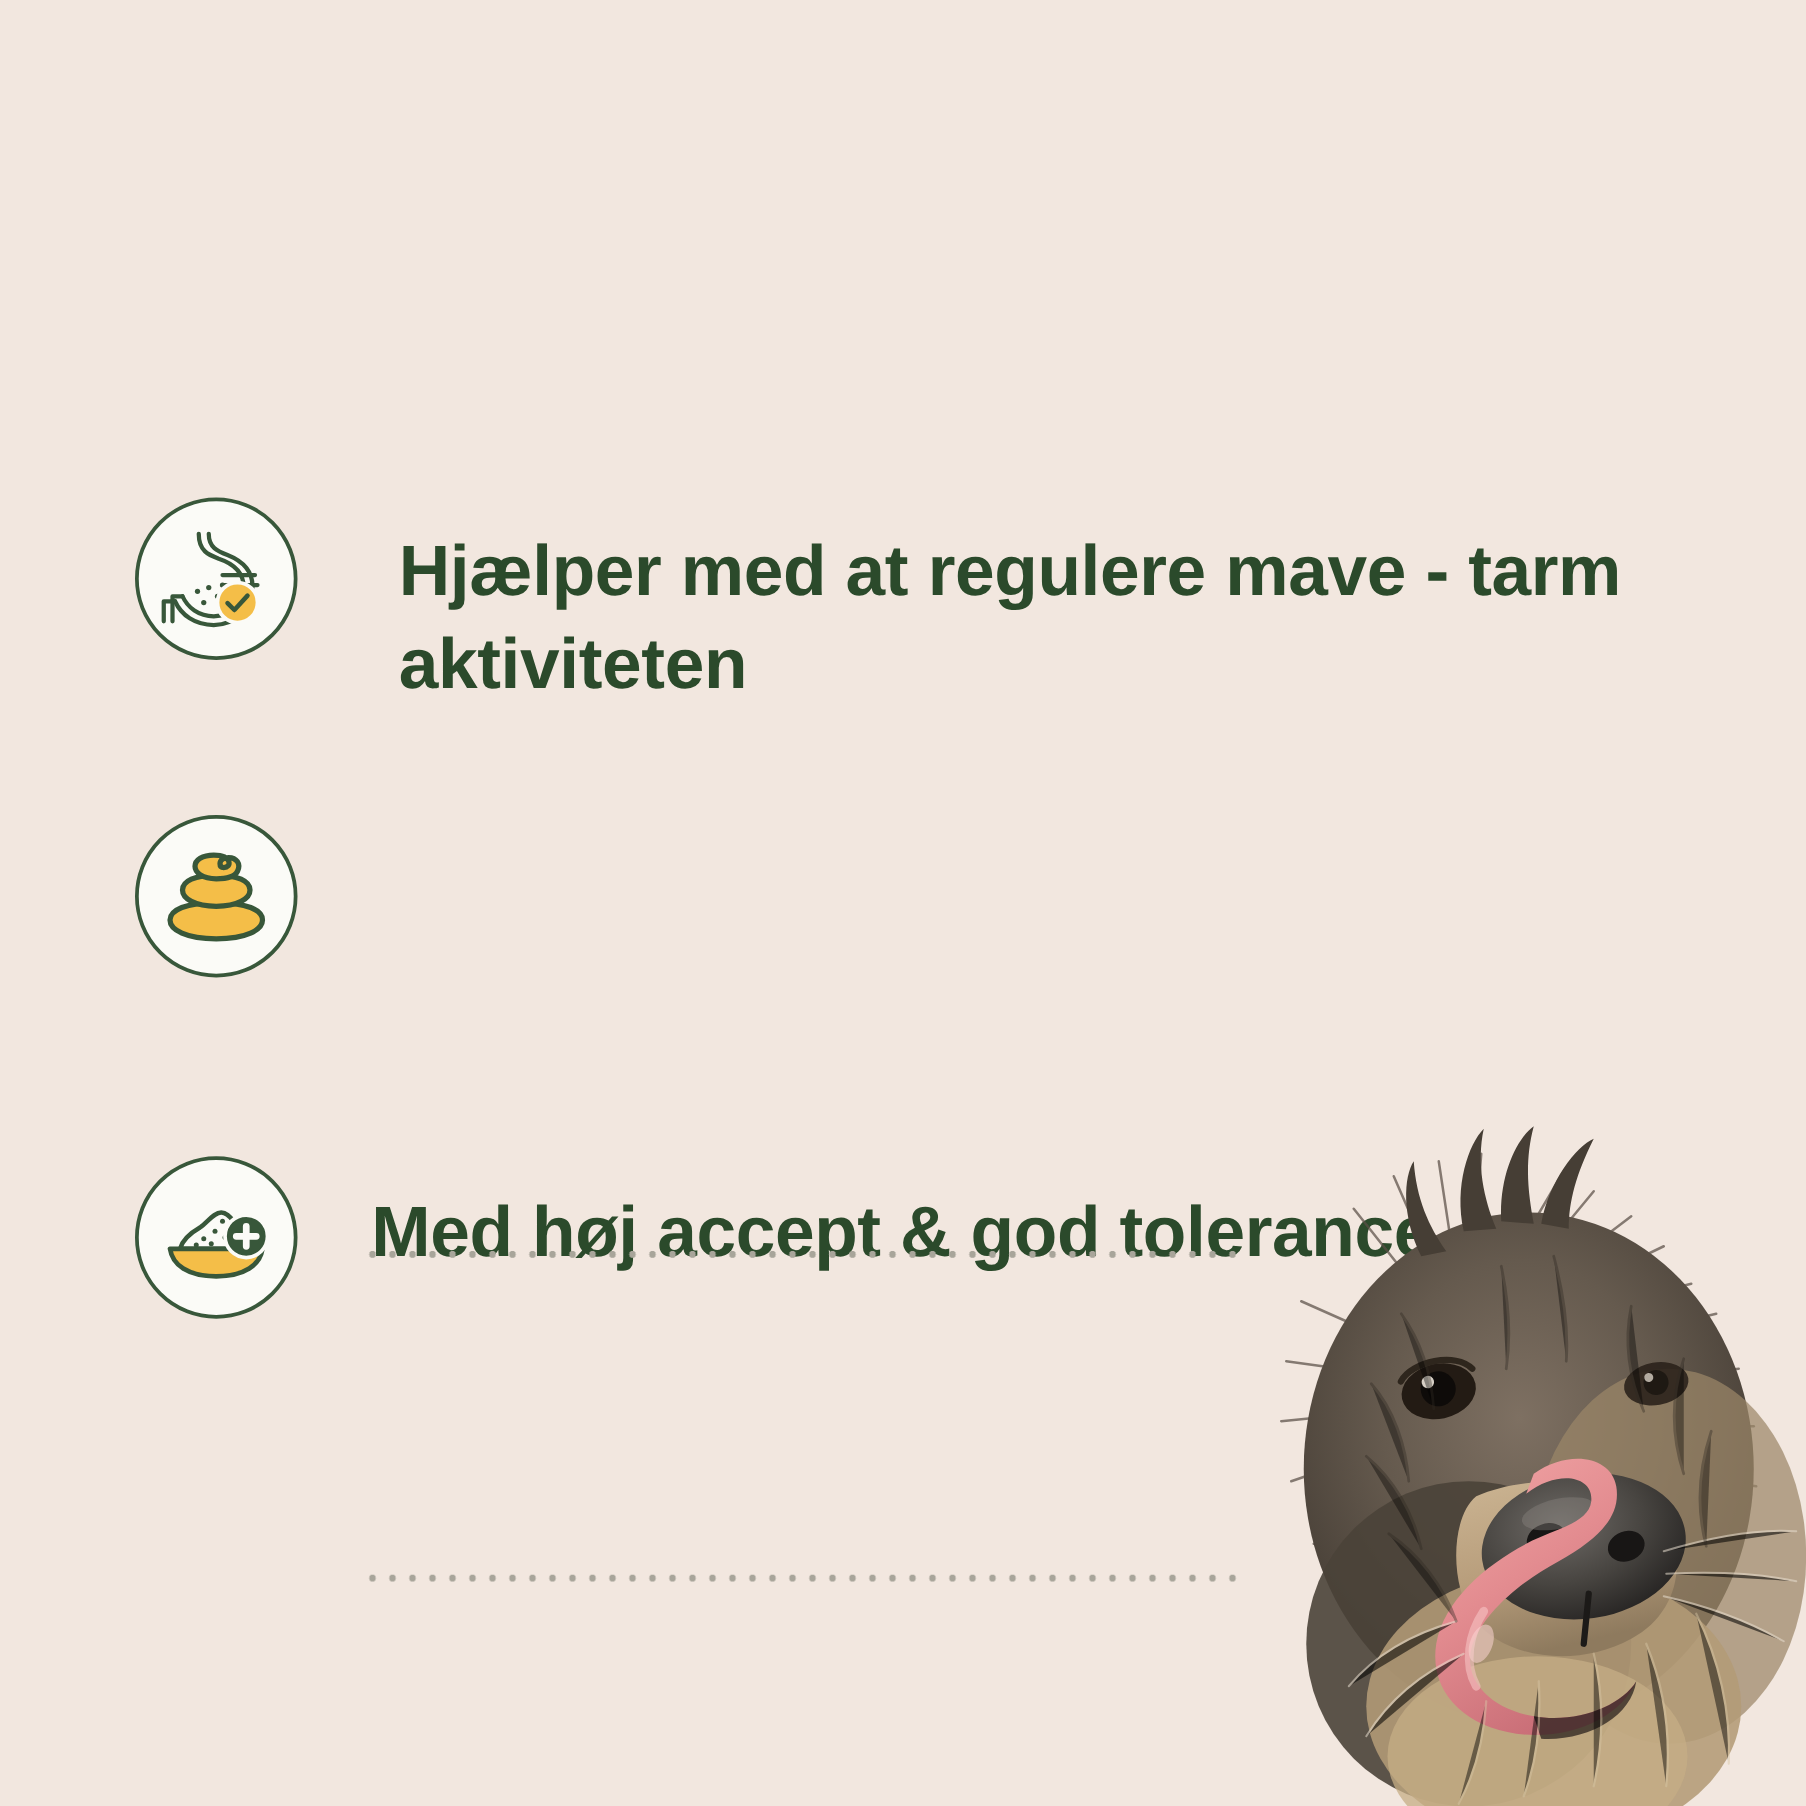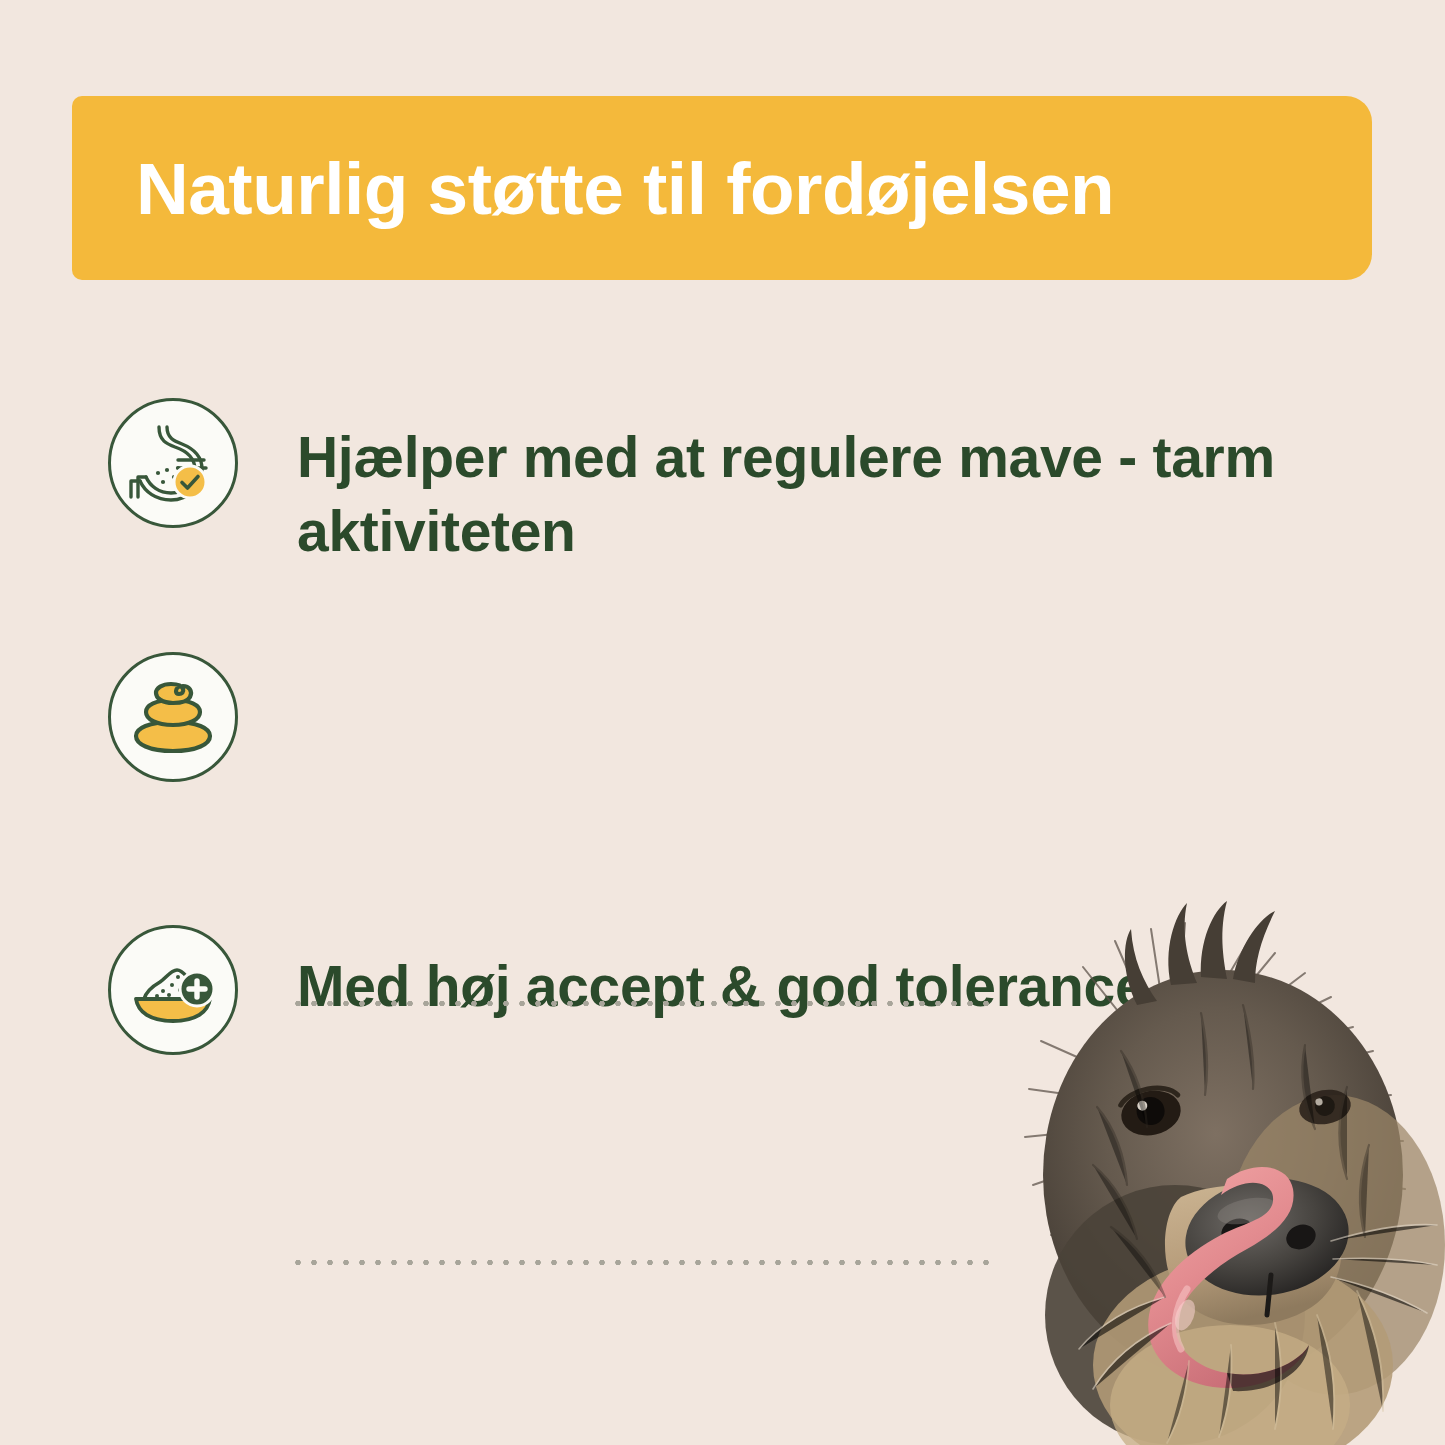--- a/index.html
+++ b/index.html
@@ -54,21 +54,21 @@
     top: 380px;
     width: 1445px;
   }
 
   .feature-row {
     position: absolute;
     left: 108px;
     display: flex;
     align-items: flex-start;
   }
-  .feature-row.r0 { top: 18px; }
+  .feature-row.r0 { top: 18px; gap: 22px; }
   .feature-row.r1 { top: 272px; }
   .feature-row.r2 { top: 545px; }
 
   .icon-badge {
     width: 130px;
     height: 130px;
     border-radius: 50%;
     background: #FBFBF7;
     border: 3px solid #38573A;
     box-sizing: border-box;
@@ -117,23 +117,20 @@
     overflow: hidden;
     pointer-events: none;
   }
   .dog-wrap svg { display: block; }
 </style>
 </head>
 <body>
 
 <div id="page">
 
-  <div class="banner">
-    <div class="banner-title">Naturlig støtte til fordøjelsen</div>
-  </div>
 
   <div class="features">
 
     <div class="feature-row r0">
       <div class="icon-badge">
         <svg width="104" height="104" viewBox="0 0 104 104" aria-hidden="true">
           <g fill="none" stroke="#38573A" stroke-width="3.4" stroke-linecap="round" stroke-linejoin="round">
 
             <path d="M38 16 C38 30, 46 33, 54 36 C66 40, 74 47, 74 59 C74 73, 63 82, 50 82
                      C38 82, 29 75, 25 66"></path>

